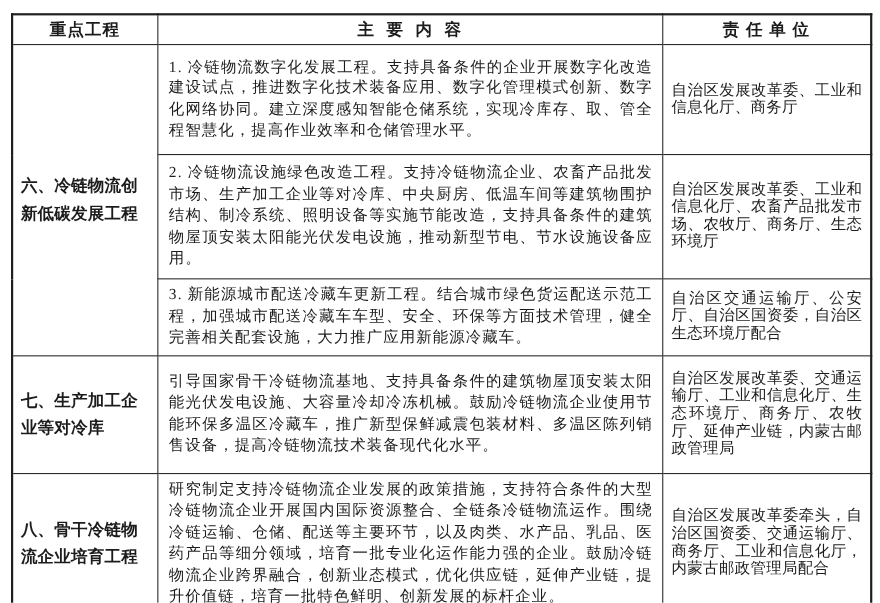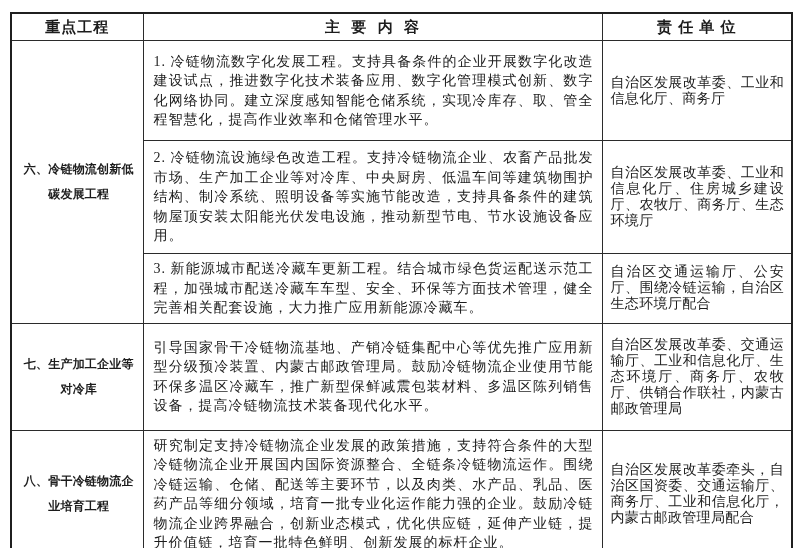--- a/index.html
+++ b/index.html
@@ -20,22 +20,22 @@
     overflow:hidden;
   }
   .doc-table th{
     font-family:"Liberation Sans",sans-serif;
     font-weight:bold;font-size:15px;
     text-align:center;height:24px;
     white-space:pre;letter-spacing:1px;
   }
   .cell-project{
     font-family:"Liberation Sans",sans-serif;
-    font-weight:bold;font-size:12px;line-height:25px;
-    text-align:center;padding:0 4px 0 7px;letter-spacing:0.2px;
+    font-weight:bold;font-size:15px;line-height:25px;
+    text-align:left;padding:0 4px 0 7px;letter-spacing:0.2px;
   }
   .cell-content{
     font-size:14px;line-height:19.5px;letter-spacing:1px;
     text-align:justify;text-align-last:left;
     padding:5px 8px 5px 10px;
   }
   .cell-unit{
     font-size:14px;line-height:16px;letter-spacing:0.35px;
     text-align:justify;text-align-last:left;
     padding:4px 7px 4px 8px;
@@ -65,30 +65,30 @@
       </tr>
     </thead>
     <tbody>
       <tr class="hr-1">
         <td class="cell-project" rowspan="3">六、冷链物流创新低碳发展工程</td>
         <td class="cell-content">1. 冷链物流数字化发展工程。支持具备条件的企业开展数字化改造建设试点，推进数字化技术装备应用、数字化管理模式创新、数字化网络协同。建立深度感知智能仓储系统，实现冷库存、取、管全程智慧化，提高作业效率和仓储管理水平。</td>
         <td class="cell-unit">自治区发展改革委、工业和信息化厅、商务厅</td>
       </tr>
       <tr class="hr-2">
         <td class="cell-content">2. 冷链物流设施绿色改造工程。支持冷链物流企业、农畜产品批发市场、生产加工企业等对冷库、中央厨房、低温车间等建筑物围护结构、制冷系统、照明设备等实施节能改造，支持具备条件的建筑物屋顶安装太阳能光伏发电设施，推动新型节电、节水设施设备应用。</td>
-        <td class="cell-unit">自治区发展改革委、工业和信息化厅、住房城乡建设厅、农牧厅、商务厅、生态环境厅</td>
+        <td class="cell-unit">自治区发展改革委、工业和信息化厅、农畜产品批发市场、农牧厅、商务厅、生态环境厅</td>
       </tr>
       <tr class="hr-3">
         <td class="cell-content">3. 新能源城市配送冷藏车更新工程。结合城市绿色货运配送示范工程，加强城市配送冷藏车车型、安全、环保等方面技术管理，健全完善相关配套设施，大力推广应用新能源冷藏车。</td>
-        <td class="cell-unit">自治区交通运输厅、公安厅、围绕冷链运输，自治区生态环境厅配合</td>
+        <td class="cell-unit">自治区交通运输厅、公安厅、自治区国资委，自治区生态环境厅配合</td>
       </tr>
       <tr class="hr-4">
         <td class="cell-project">七、生产加工企业等对冷库</td>
-        <td class="cell-content">引导国家骨干冷链物流基地、产销冷链集配中心等优先推广应用新型分级预冷装置、内蒙古邮政管理局。鼓励冷链物流企业使用节能环保多温区冷藏车，推广新型保鲜减震包装材料、多温区陈列销售设备，提高冷链物流技术装备现代化水平。</td>
-        <td class="cell-unit">自治区发展改革委、交通运输厅、工业和信息化厅、生态环境厅、商务厅、农牧厅、供销合作联社，内蒙古邮政管理局</td>
+        <td class="cell-content">引导国家骨干冷链物流基地、支持具备条件的建筑物屋顶安装太阳能光伏发电设施、大容量冷却冷冻机械。鼓励冷链物流企业使用节能环保多温区冷藏车，推广新型保鲜减震包装材料、多温区陈列销售设备，提高冷链物流技术装备现代化水平。</td>
+        <td class="cell-unit">自治区发展改革委、交通运输厅、工业和信息化厅、生态环境厅、商务厅、农牧厅、延伸产业链，内蒙古邮政管理局</td>
       </tr>
       <tr class="hr-5">
         <td class="cell-project">八、骨干冷链物流企业培育工程</td>
         <td class="cell-content">研究制定支持冷链物流企业发展的政策措施，支持符合条件的大型冷链物流企业开展国内国际资源整合、全链条冷链物流运作。围绕冷链运输、仓储、配送等主要环节，以及肉类、水产品、乳品、医药产品等细分领域，培育一批专业化运作能力强的企业。鼓励冷链物流企业跨界融合，创新业态模式，优化供应链，延伸产业链，提升价值链，培育一批特色鲜明、创新发展的标杆企业。</td>
         <td class="cell-unit">自治区发展改革委牵头，自治区国资委、交通运输厅、商务厅、工业和信息化厅，内蒙古邮政管理局配合</td>
       </tr>
     </tbody>
   </table>
 </div>
 

